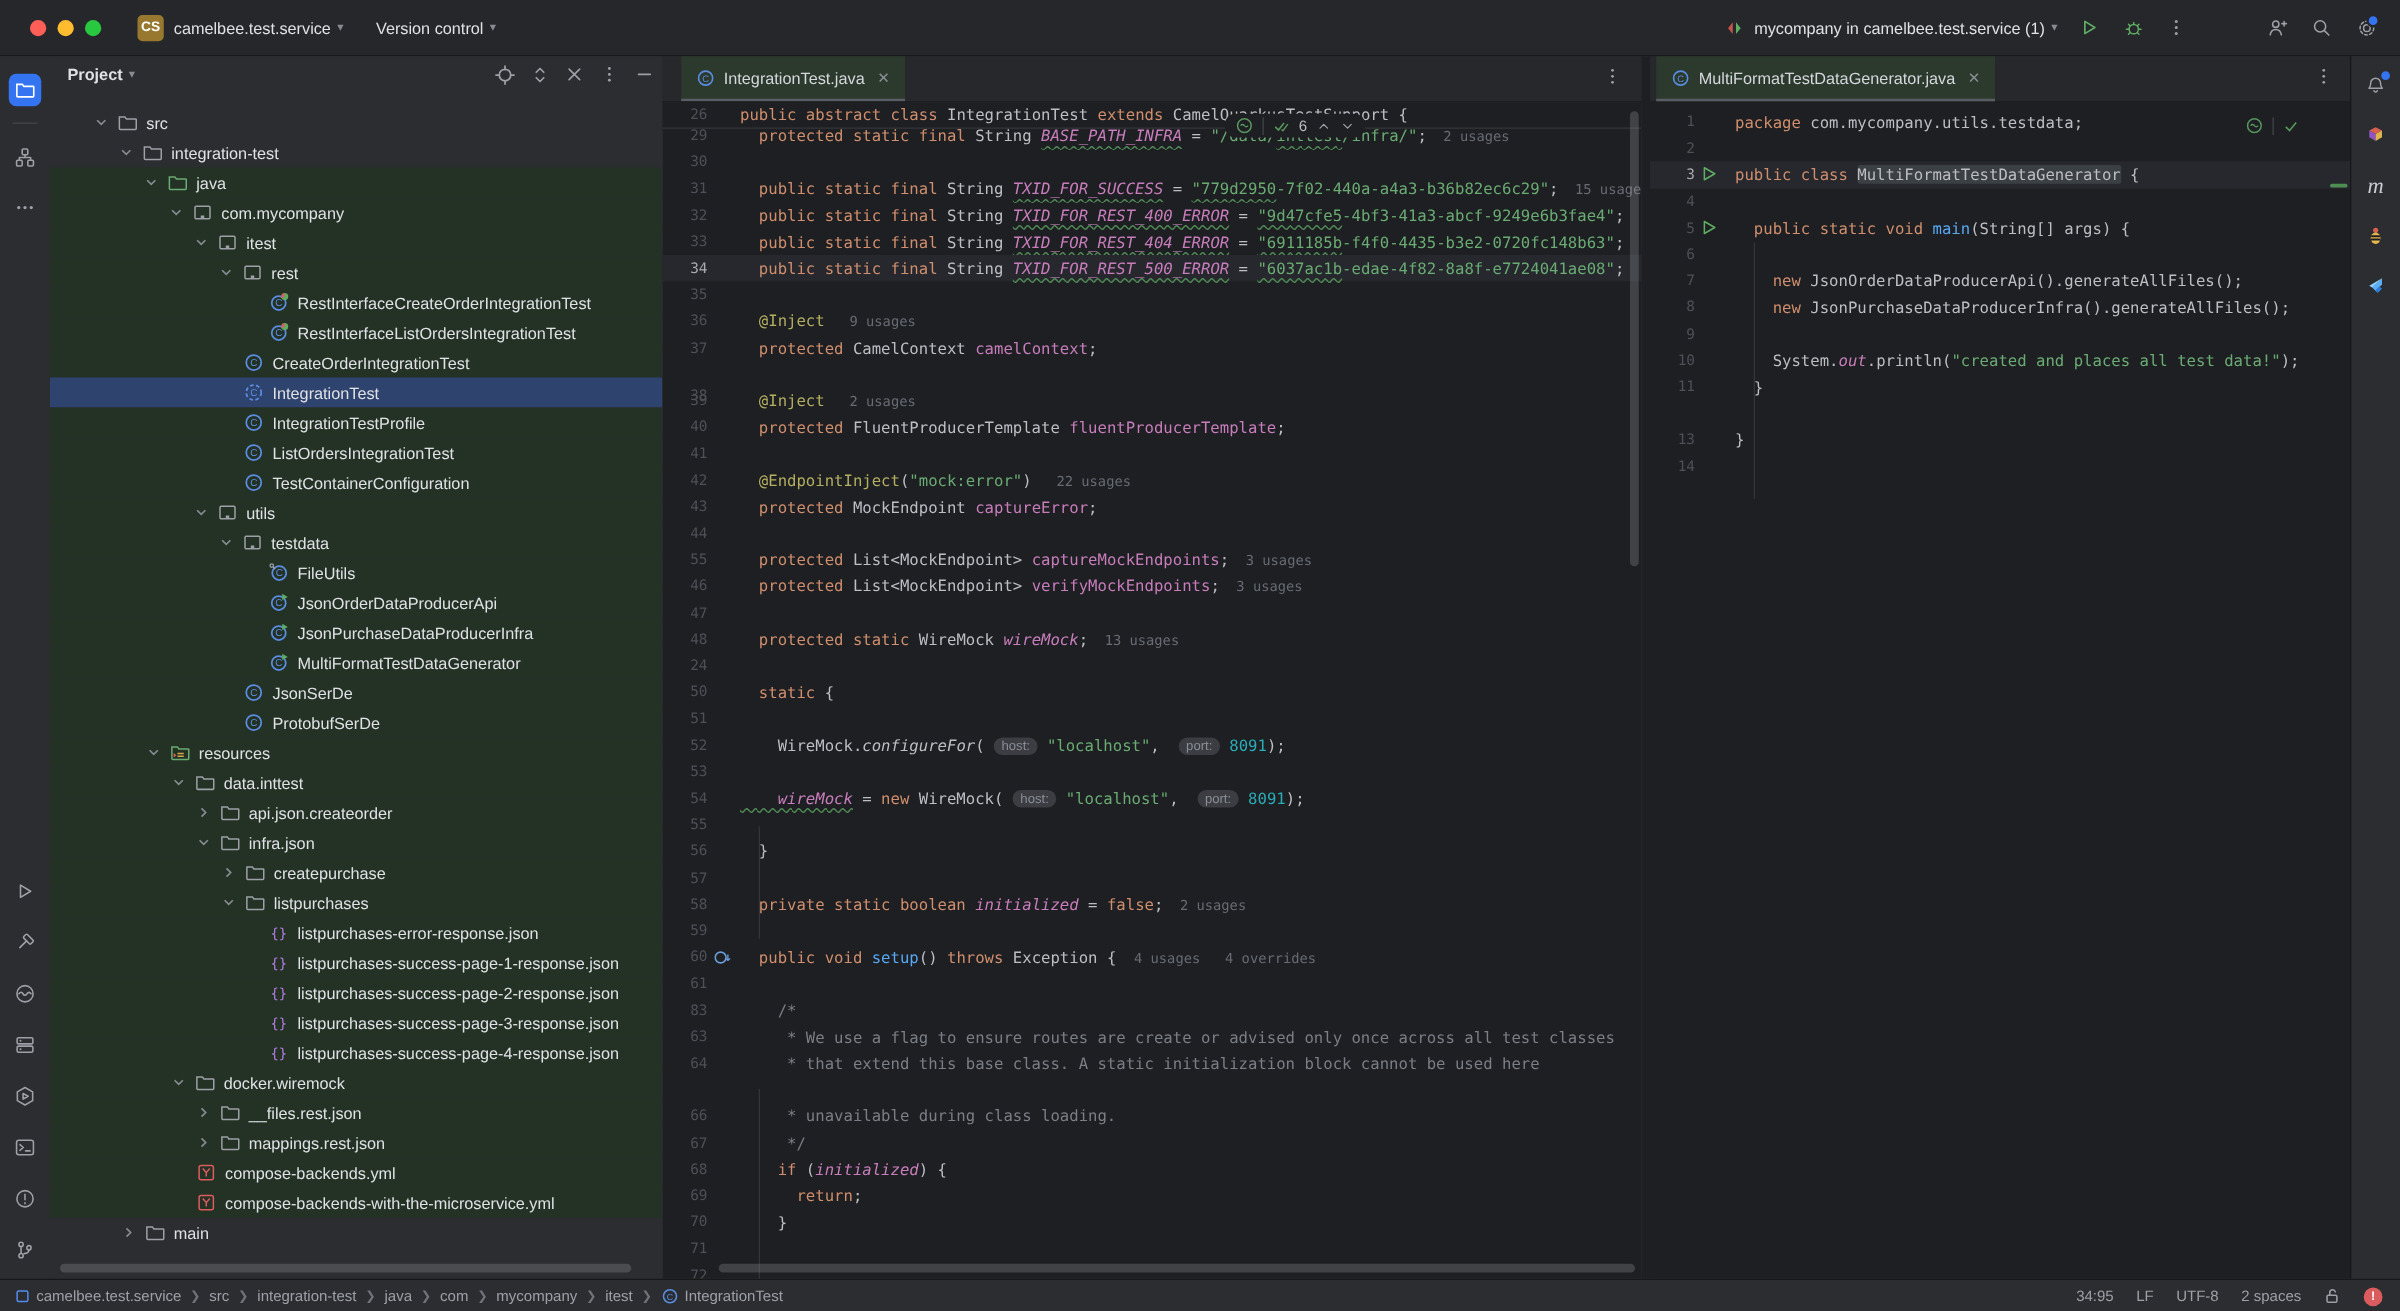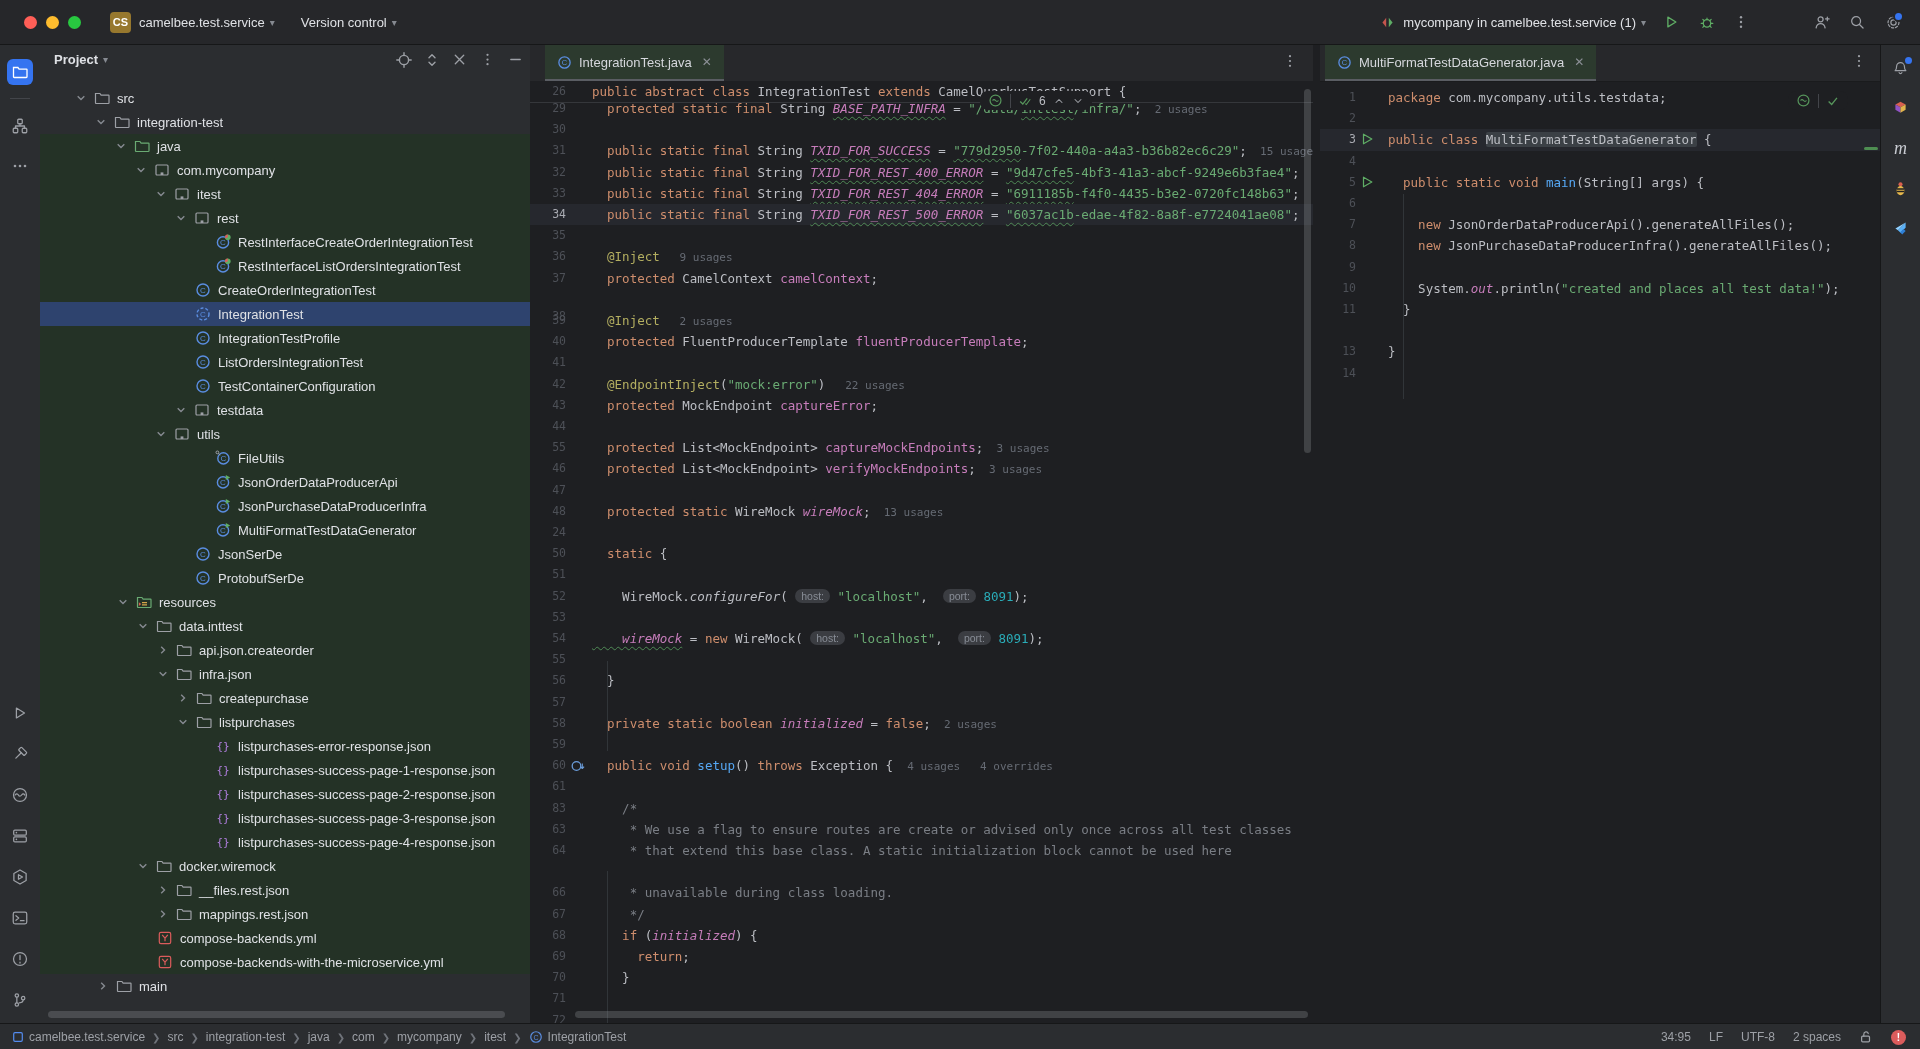--- a/index.html
+++ b/index.html
@@ -440,48 +440,48 @@
           <span class="tpad" style="width: 155px;"></span>
           <span class="ticon">
             <svg width="16" height="16" viewBox="0 0 16 16">
               <circle cx="8" cy="8" r="6" fill="none" stroke="#5a8de0" stroke-width="1.4"></circle>
               <text x="8" y="11" font-size="8" text-anchor="middle" fill="#5a8de0" font-family="Liberation Sans,sans-serif">C</text>
             </svg>
           </span>
           <span class="tlabel">TestContainerConfiguration</span>
         </div>
         <div class="trow green">
-          <span class="tpad" style="width: 133px;"></span>
+          <span class="tpad" style="width: 113px;"></span>
           <span class="tchev">
             <svg width="16" height="16" viewBox="0 0 16 16">
               <path d="M4.7 6.2L8 9.5l3.3-3.3" fill="none" stroke="#868a91" stroke-width="1.4"></path>
             </svg>
           </span>
           <span class="ticon">
             <svg width="16" height="16" viewBox="0 0 16 16">
               <rect x="2" y="3" width="12" height="10" rx="1" fill="none" stroke="#9da0a6" stroke-width="1.2"></rect>
               <rect x="6.6" y="10.4" width="2.8" height="2.6" fill="#9da0a6"></rect>
             </svg>
           </span>
-          <span class="tlabel">testdata</span>
-        </div>
-        <div class="trow green">
-          <span class="tpad" style="width: 113px;"></span>
+          <span class="tlabel">utils</span>
+        </div>
+        <div class="trow green">
+          <span class="tpad" style="width: 133px;"></span>
           <span class="tchev">
             <svg width="16" height="16" viewBox="0 0 16 16">
               <path d="M4.7 6.2L8 9.5l3.3-3.3" fill="none" stroke="#868a91" stroke-width="1.4"></path>
             </svg>
           </span>
           <span class="ticon">
             <svg width="16" height="16" viewBox="0 0 16 16">
               <rect x="2" y="3" width="12" height="10" rx="1" fill="none" stroke="#9da0a6" stroke-width="1.2"></rect>
               <rect x="6.6" y="10.4" width="2.8" height="2.6" fill="#9da0a6"></rect>
             </svg>
           </span>
-          <span class="tlabel">utils</span>
+          <span class="tlabel">testdata</span>
         </div>
         <div class="trow green">
           <span class="tpad" style="width: 175px;"></span>
           <span class="ticon">
             <svg width="16" height="16" viewBox="0 0 16 16">
               <circle cx="8.4" cy="8.4" r="5.6" fill="none" stroke="#5a8de0" stroke-width="1.4"></circle>
               <text x="8.4" y="11.2" font-size="8" text-anchor="middle" fill="#5a8de0" font-family="Liberation Sans,sans-serif">C</text>
               <circle cx="2.4" cy="2.4" r="1.4" fill="none" stroke="#9da0a6" stroke-width="1"></circle>
               <path d="M3.4 3.4l1.8 1.8" stroke="#9da0a6" stroke-width="1"></path>
             </svg>

